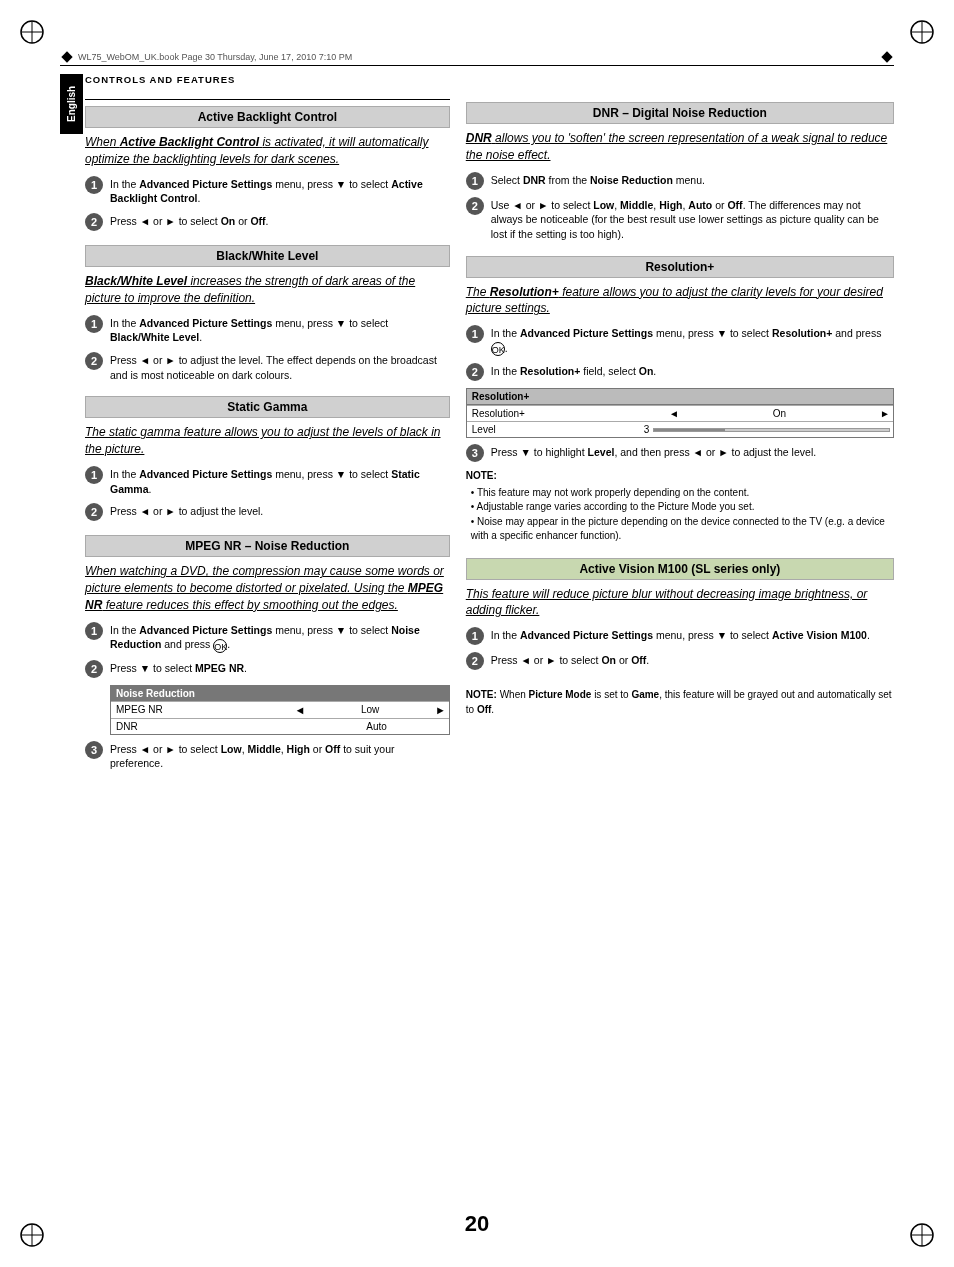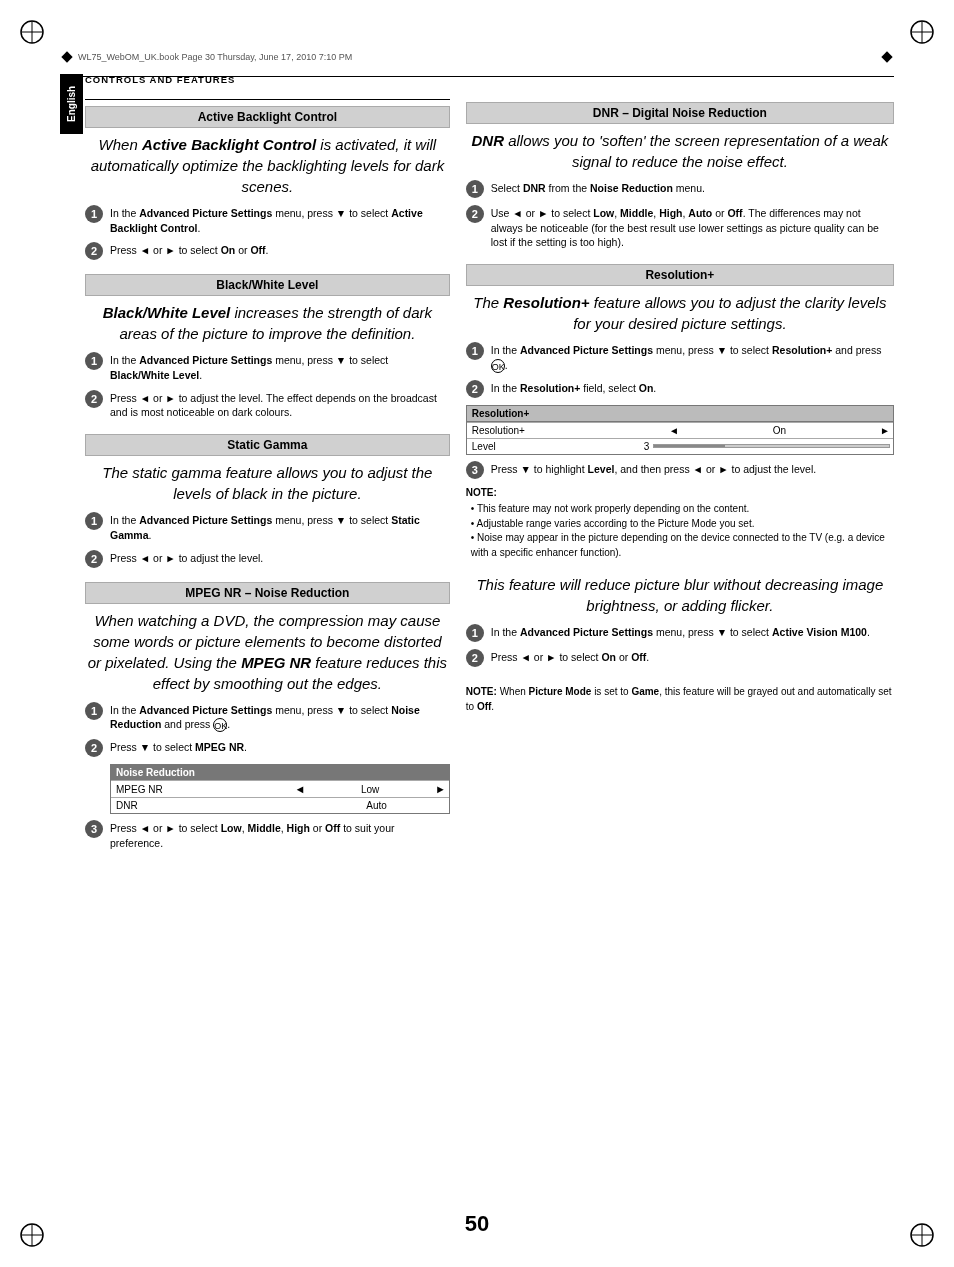--- a/index.html
+++ b/index.html
@@ -30,21 +30,21 @@
       position: absolute;
       top: 52px;
       left: 60px;
       right: 60px;
       font-size: 9px;
       color: #555;
       display: flex;
       align-items: center;
       gap: 4px;
       border-bottom: 1px solid #000;
-      padding-bottom: 14px;
+      padding-bottom: 3px;
     }
     .header-bar .diamond {
       display: inline-block;
       width: 8px;
       height: 8px;
       background: #000;
       transform: rotate(45deg);
       margin: 0 3px;
     }
 
@@ -96,24 +96,25 @@
       width: 54%;
       padding-top: 6px;
     }
 
     .section {
       margin-bottom: 14px;
     }
 
     .section-intro {
       font-style: italic;
-      font-size: 15px;
-      text-align: center;
+      font-size: 12px;
+      text-align: left;
       margin-bottom: 8px;
       line-height: 1.4;
+      text-decoration: underline;
     }
 
     .step-item {
       display: flex;
       align-items: flex-start;
       gap: 7px;
       margin-bottom: 7px;
     }
 
     .step-num {
@@ -458,33 +459,34 @@
         <div class="note-title">NOTE:</div>
         <ul>
           <li>This feature may not work properly depending on the content.</li>
           <li>Adjustable range varies according to the Picture Mode you set.</li>
           <li>Noise may appear in the picture depending on the device connected to the TV (e.g. a device with a specific enhancer function).</li>
         </ul>
       </div>
     </div>
 
     <div class="section">
+      <div class="section-header alt-bg">Active Vision M100 (SL series only)</div>
       <p class="section-intro">
         <i>This feature will reduce picture blur without decreasing image brightness, or adding flicker.</i>
       </p>
       <div class="step-item">
         <div class="step-num">1</div>
         <div class="step-text">In the <b>Advanced Picture Settings</b> menu, press ▼ to select <b>Active Vision M100</b>.</div>
       </div>
       <div class="step-item">
         <div class="step-num">2</div>
         <div class="step-text">Press ◄ or ► to select <b>On</b> or <b>Off</b>.</div>
       </div>
       <div class="note-block" style="margin-top:18px;">
         <span><b>NOTE:</b> When <b>Picture Mode</b> is set to <b>Game</b>, this feature will be grayed out and automatically set to <b>Off</b>.</span>
       </div>
     </div>
 
   </div>
 
 </div>
 
-<div class="page-number">50</div>
+<div class="page-number">20</div>
 
 </body></html>

